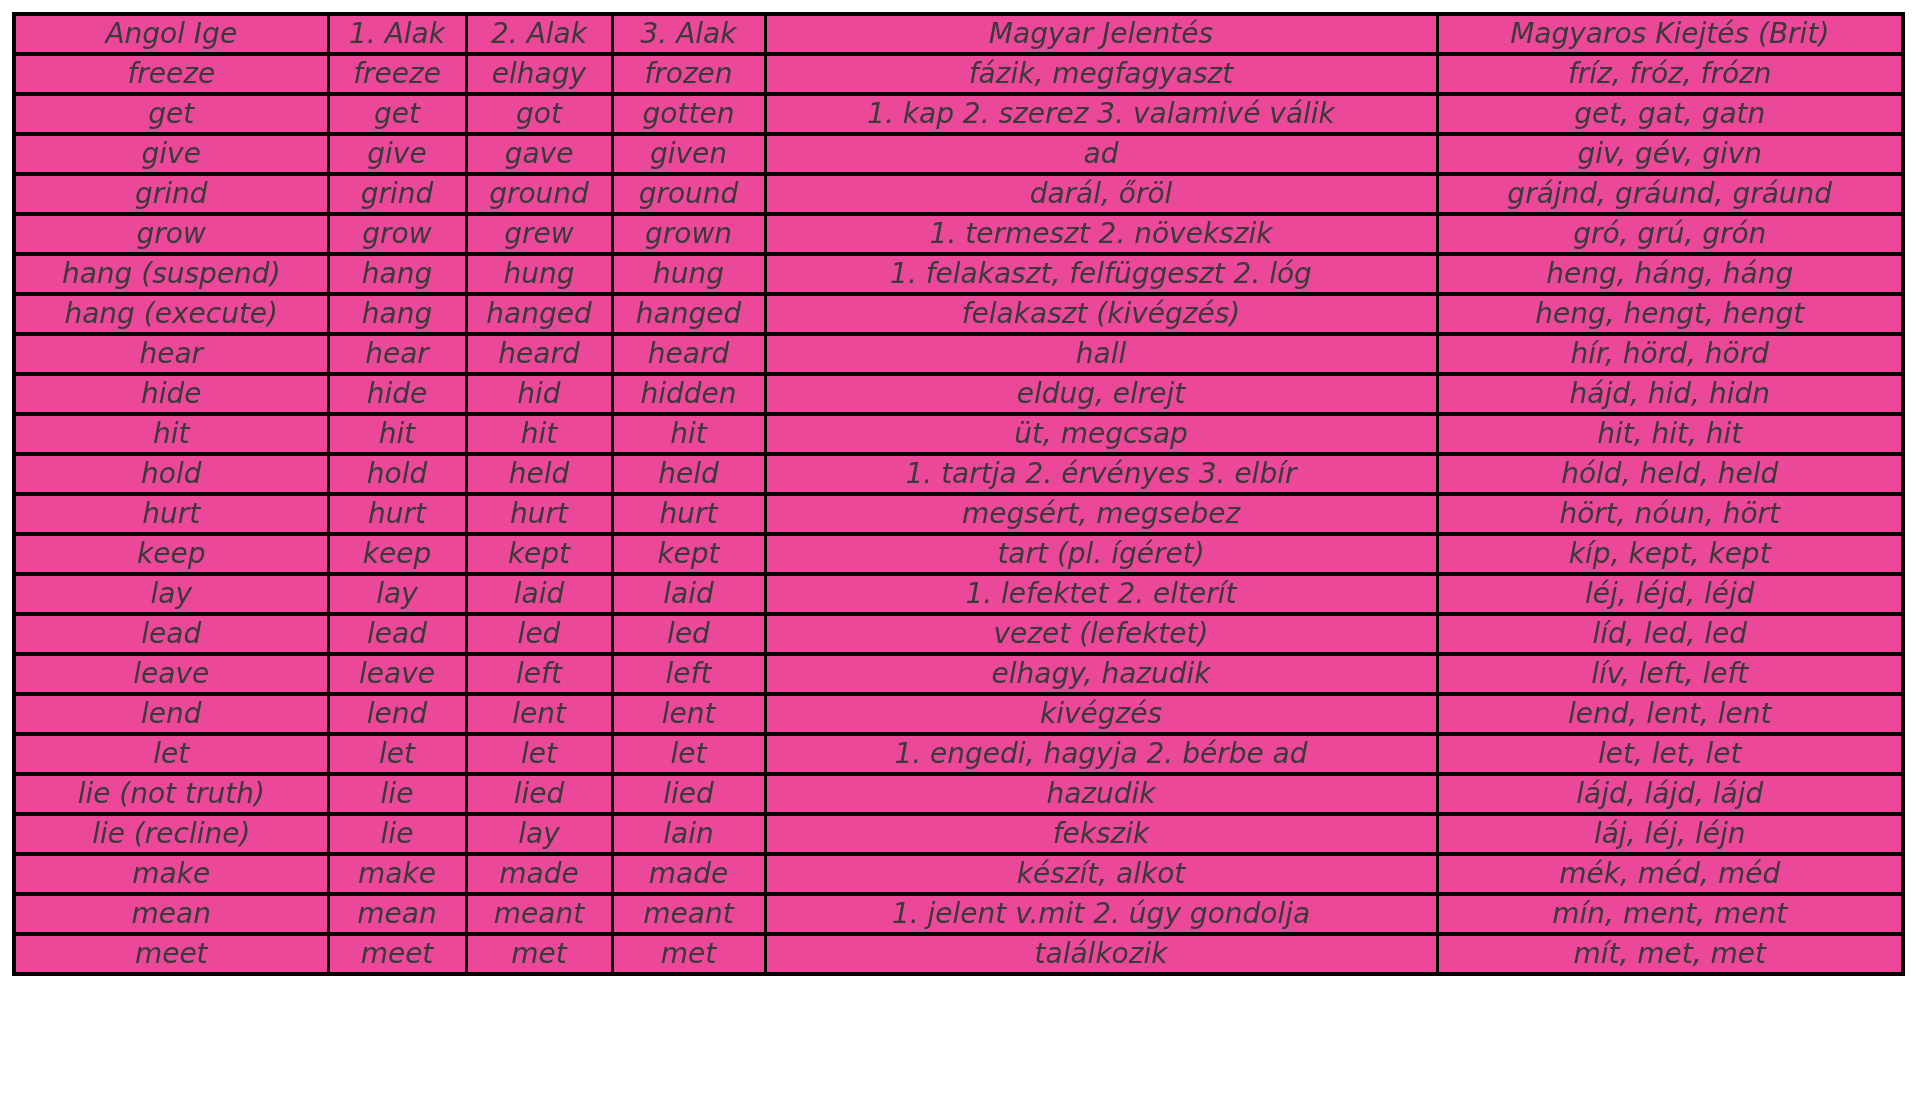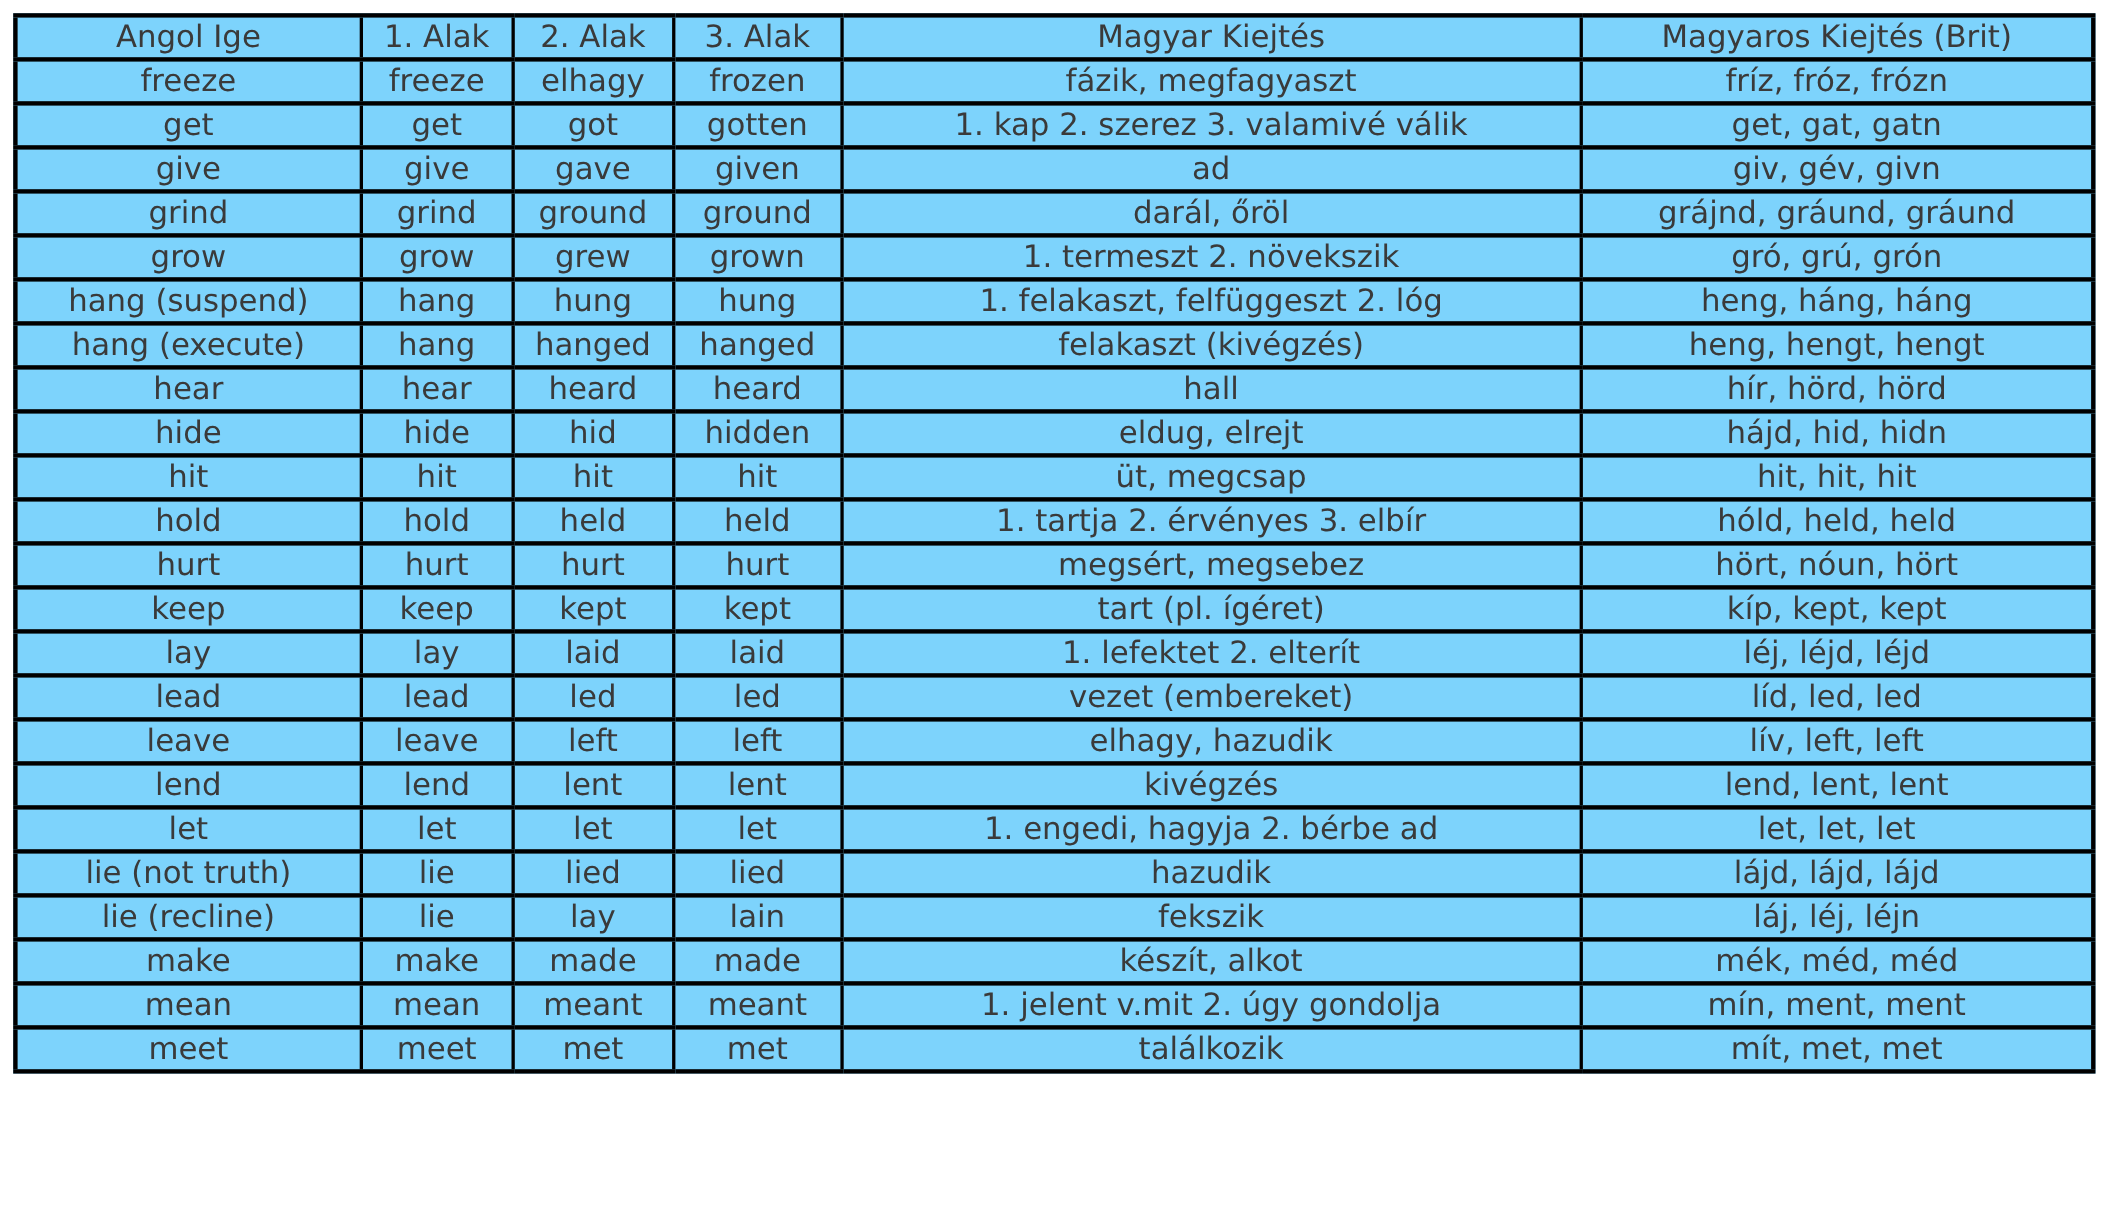--- a/index.html
+++ b/index.html
@@ -12,22 +12,23 @@
     height: 1111px;
     box-sizing: border-box;
     padding: 12px 12px 11px 12px;
     font-family: "DejaVu Sans", "Liberation Sans", sans-serif;
     color: #3a3a3a;
   }
   table.verbs {
     border-collapse: collapse;
     table-layout: fixed;
     width: 1889px;
-    background: #7dd3fc;
+    background: #ec4899;
     border: 4px solid #000000;
+    font-style: italic;
   }
   table.verbs th,
   table.verbs td {
     border-left: 3px solid #000000;
     border-right: 3px solid #000000;
     border-top: 4px solid #000000;
     border-bottom: 4px solid #000000;
     text-align: center;
     vertical-align: middle;
     font-size: 28px;
@@ -51,21 +52,21 @@
       <col style="width: 153px;">
       <col style="width: 672px;">
       <col style="width: 466px;">
     </colgroup>
   <thead>
     <tr id="thead-row">
         <th>Angol Ige</th>
         <th>1. Alak</th>
         <th>2. Alak</th>
         <th>3. Alak</th>
-        <th>Magyar Kiejtés</th>
+        <th>Magyar Jelentés</th>
         <th>Magyaros Kiejtés (Brit)</th>
       </tr>
   </thead>
   <tbody id="tbody">
       <tr>
         <td>freeze</td>
         <td>freeze</td>
         <td>elhagy</td>
         <td>frozen</td>
         <td>fázik, megfagyaszt</td>
@@ -173,21 +174,21 @@
         <td>laid</td>
         <td>laid</td>
         <td>1. lefektet 2. elterít</td>
         <td>léj, léjd, léjd</td>
       </tr>
       <tr>
         <td>lead</td>
         <td>lead</td>
         <td>led</td>
         <td>led</td>
-        <td>vezet (embereket)</td>
+        <td>vezet (lefektet)</td>
         <td>líd, led, led</td>
       </tr>
       <tr>
         <td>leave</td>
         <td>leave</td>
         <td>left</td>
         <td>left</td>
         <td>elhagy, hazudik</td>
         <td>lív, left, left</td>
       </tr>

